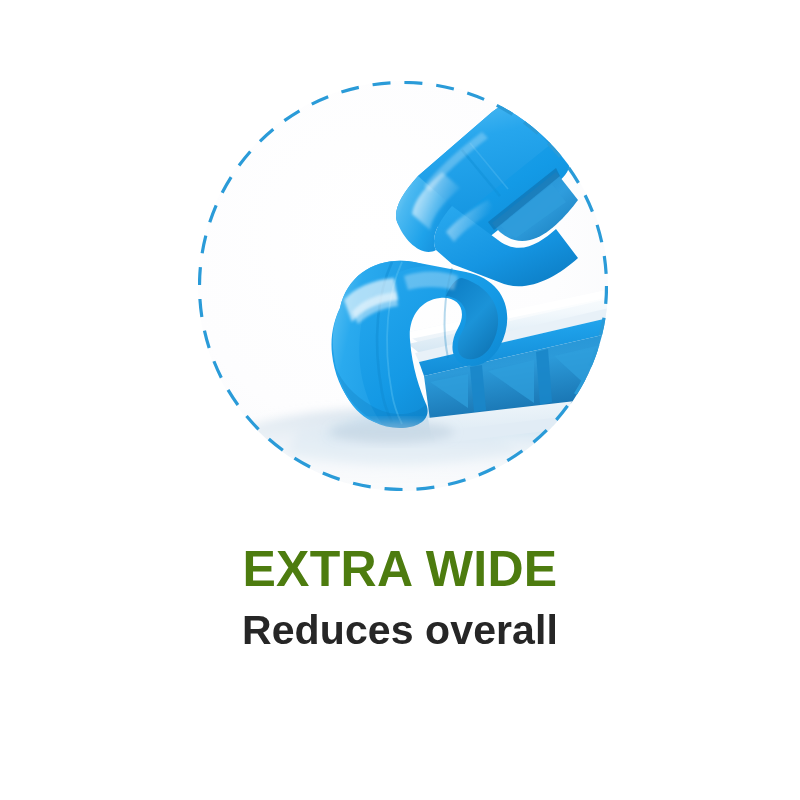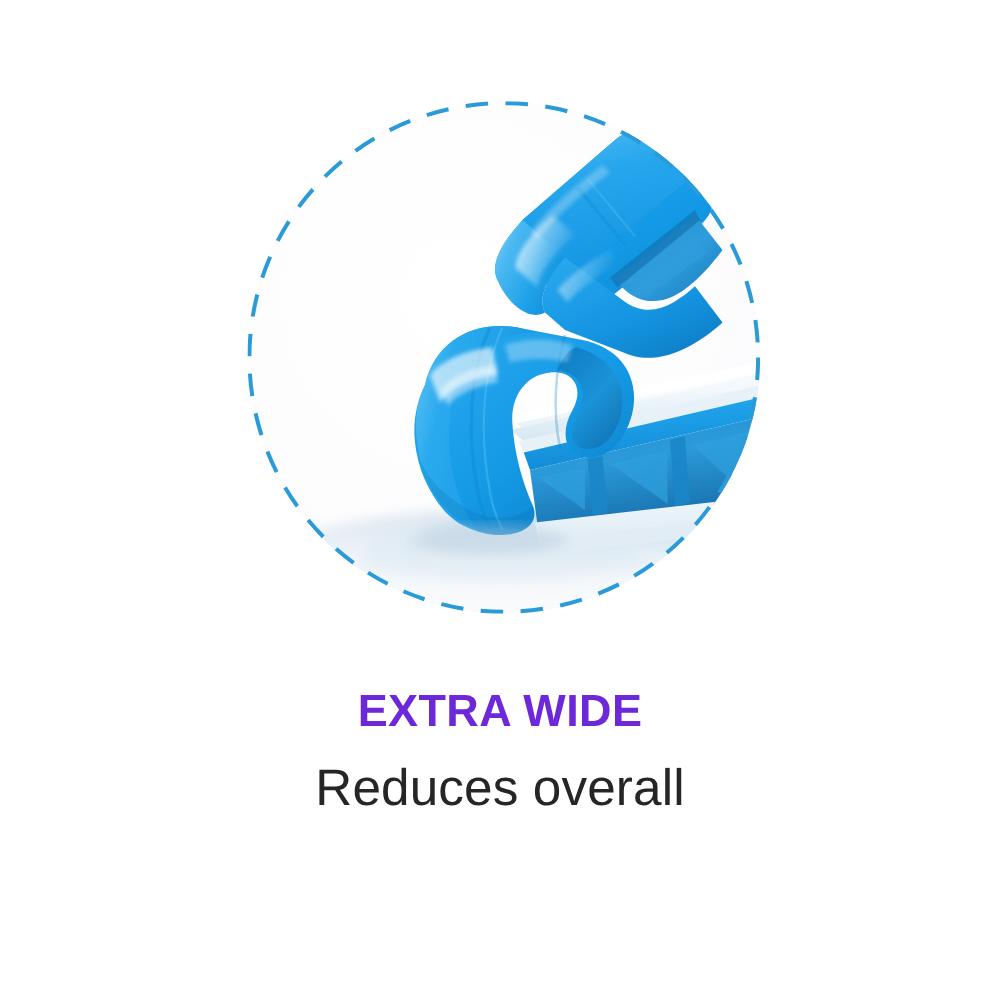--- a/index.html
+++ b/index.html
@@ -63,32 +63,32 @@
   
   .caption {
     position: absolute;
     left: 0;
     top: 543px;
     width: 800px;
     text-align: center;
   }
 
   .headline {
-    font-size: 36px;
+    font-size: 50px;
     line-height: 52px;
     font-weight: 700;
     letter-spacing: 0.3px;
-    color: #6d28d9;
+    color: #4d7c0f;
     margin: 0;
   }
 
   .subline {
     font-size: 41px;
     line-height: 50px;
-    font-weight: 400;
+    font-weight: 700;
     letter-spacing: 0.1px;
     color: #262626;
     margin: 0;
   }
   .subline.first { margin-top: 10px; }
 </style>
 </head>
 <body>
 
 <div class="canvas">

